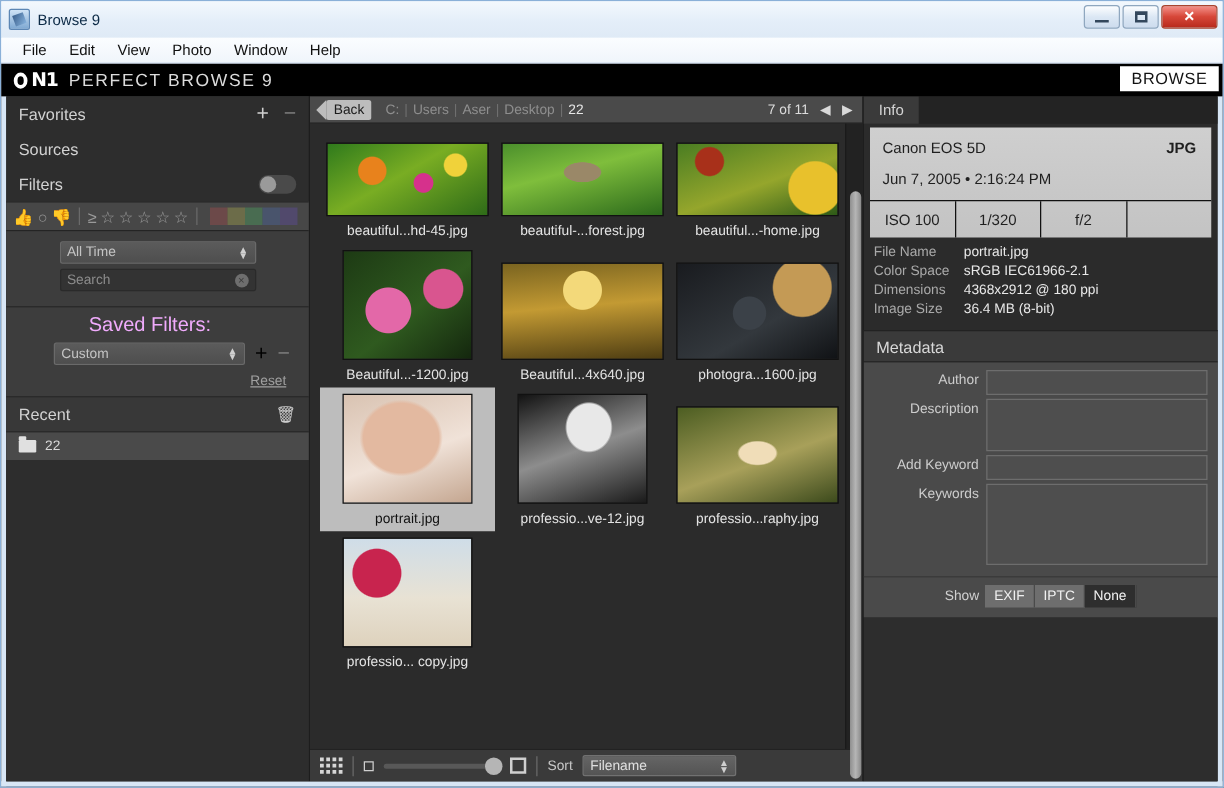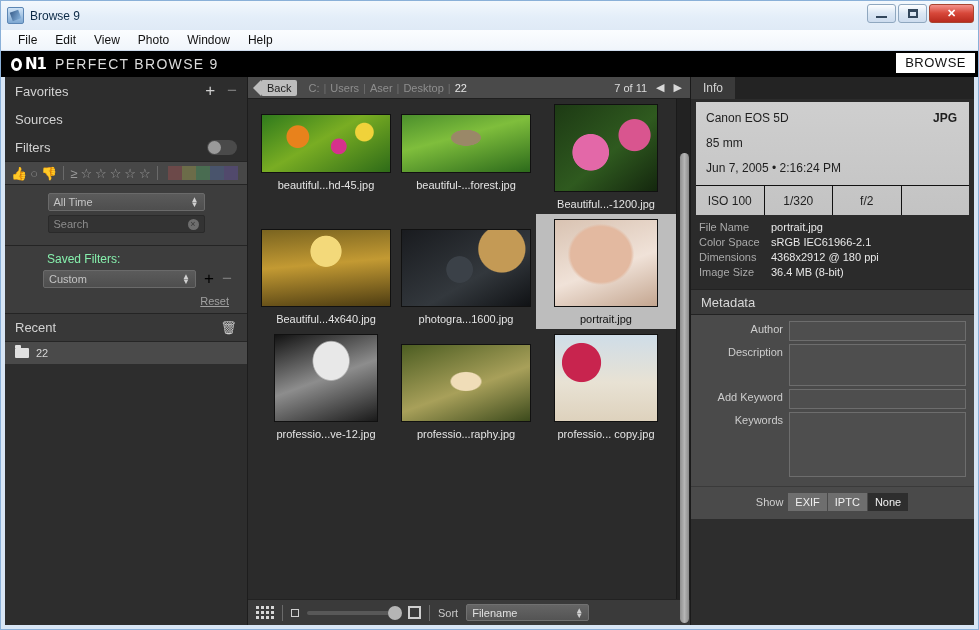--- a/index.html
+++ b/index.html
@@ -148,21 +148,21 @@
   }
   .spinner {
     margin-left:auto; display:flex; flex-direction:column; gap:1px; line-height:5px;
     font-size:8px; color:#d0d0d0;
   }
   .clearx {
     margin-left:auto; width:11px; height:11px; border-radius:50%;
     background:#6e6e6e; color:#3a3a3a; font-size:9px; line-height:11px; text-align:center;
   }
   .savedsec { background:#3d3d3d; padding: 6px 0 4px; border-bottom:1px solid #242424; }
-  .savedlabel { font-size:12px; color:#86efac; padding-left:42px; padding-bottom:4px; }
+  .savedlabel { font-size:16px; color:#f0abfc; padding-left:66px; padding-bottom:4px; }
   .savedrow { display:flex; align-items:center; padding-left:38px; }
   .savedrow .fld { margin:0; width:153px; }
   .savedrow .pm { margin-left:8px; }
   .resetrow { text-align:right; padding: 3px 18px 0 0; }
   .reset { font-size:11px; color:#a0a0a0; text-decoration: underline; }
 
   .recentrow {
     height: 28px; background:#383838; display:flex; align-items:center;
     padding: 0 10px; color:#d2d2d2; font-size:13px;
     border-bottom:1px solid #262626;
@@ -450,20 +450,27 @@
                 radial-gradient(circle at 80% 30%, #f0d23a 0 8%, transparent 9%),
                 linear-gradient(150deg,#2f7a1c,#79ad23 45%,#2e6b18)"></div>
             <div class="cap">beautiful...hd-45.jpg</div>
           </div>
           <div class="cell" style="height:96px">
             <div class="thumb" style="height:59px;background:
                 radial-gradient(ellipse at 50% 40%, #9a8868 0 16%, transparent 17%),
                 linear-gradient(165deg,#4b8f2c,#7fbe3c 40%,#2c6a1b)"></div>
             <div class="cap">beautiful-...forest.jpg</div>
           </div>
+          <div class="cell" style="height:96px">
+            <div class="thumb" style="height:59px;background:
+                radial-gradient(circle at 20% 25%, #a8301a 0 10%, transparent 11%),
+                radial-gradient(circle at 86% 62%, #e8c12c 0 18%, transparent 19%),
+                linear-gradient(160deg,#4a7d22,#95a62c 55%,#2d5a17)"></div>
+            <div class="cap">beautiful...-home.jpg</div>
+          </div>
 
           <div class="cell">
             <div class="thumb tall" style="background:
                 radial-gradient(circle at 35% 55%, #e368a8 0 22%, transparent 23%),
                 radial-gradient(circle at 78% 35%, #d9558f 0 16%, transparent 17%),
                 linear-gradient(140deg,#1d3a14,#2f5a1f 55%,#14270e)"></div>
             <div class="cap">Beautiful...-1200.jpg</div>
           </div>
           <div class="cell">
             <div class="thumb" style="background:
@@ -544,21 +551,20 @@
 
     <div class="right">
       <div class="tabrow">
         <div class="tab">Info</div>
       </div>
 
       <div class="infocard">
         <div class="infotop">
           <div class="infoline">Canon EOS 5D</div>
           <div class="jpg">JPG</div>
-          <div class="infoline">85 mm</div>
           <div class="infoline">Jun 7, 2005 • 2:16:24 PM</div>
         </div>
         <div class="exifrow">
           <div class="exifcell">ISO 100</div>
           <div class="exifcell">1/320</div>
           <div class="exifcell">f/2</div>
           <div class="exifcell"></div>
         </div>
       </div>
 

